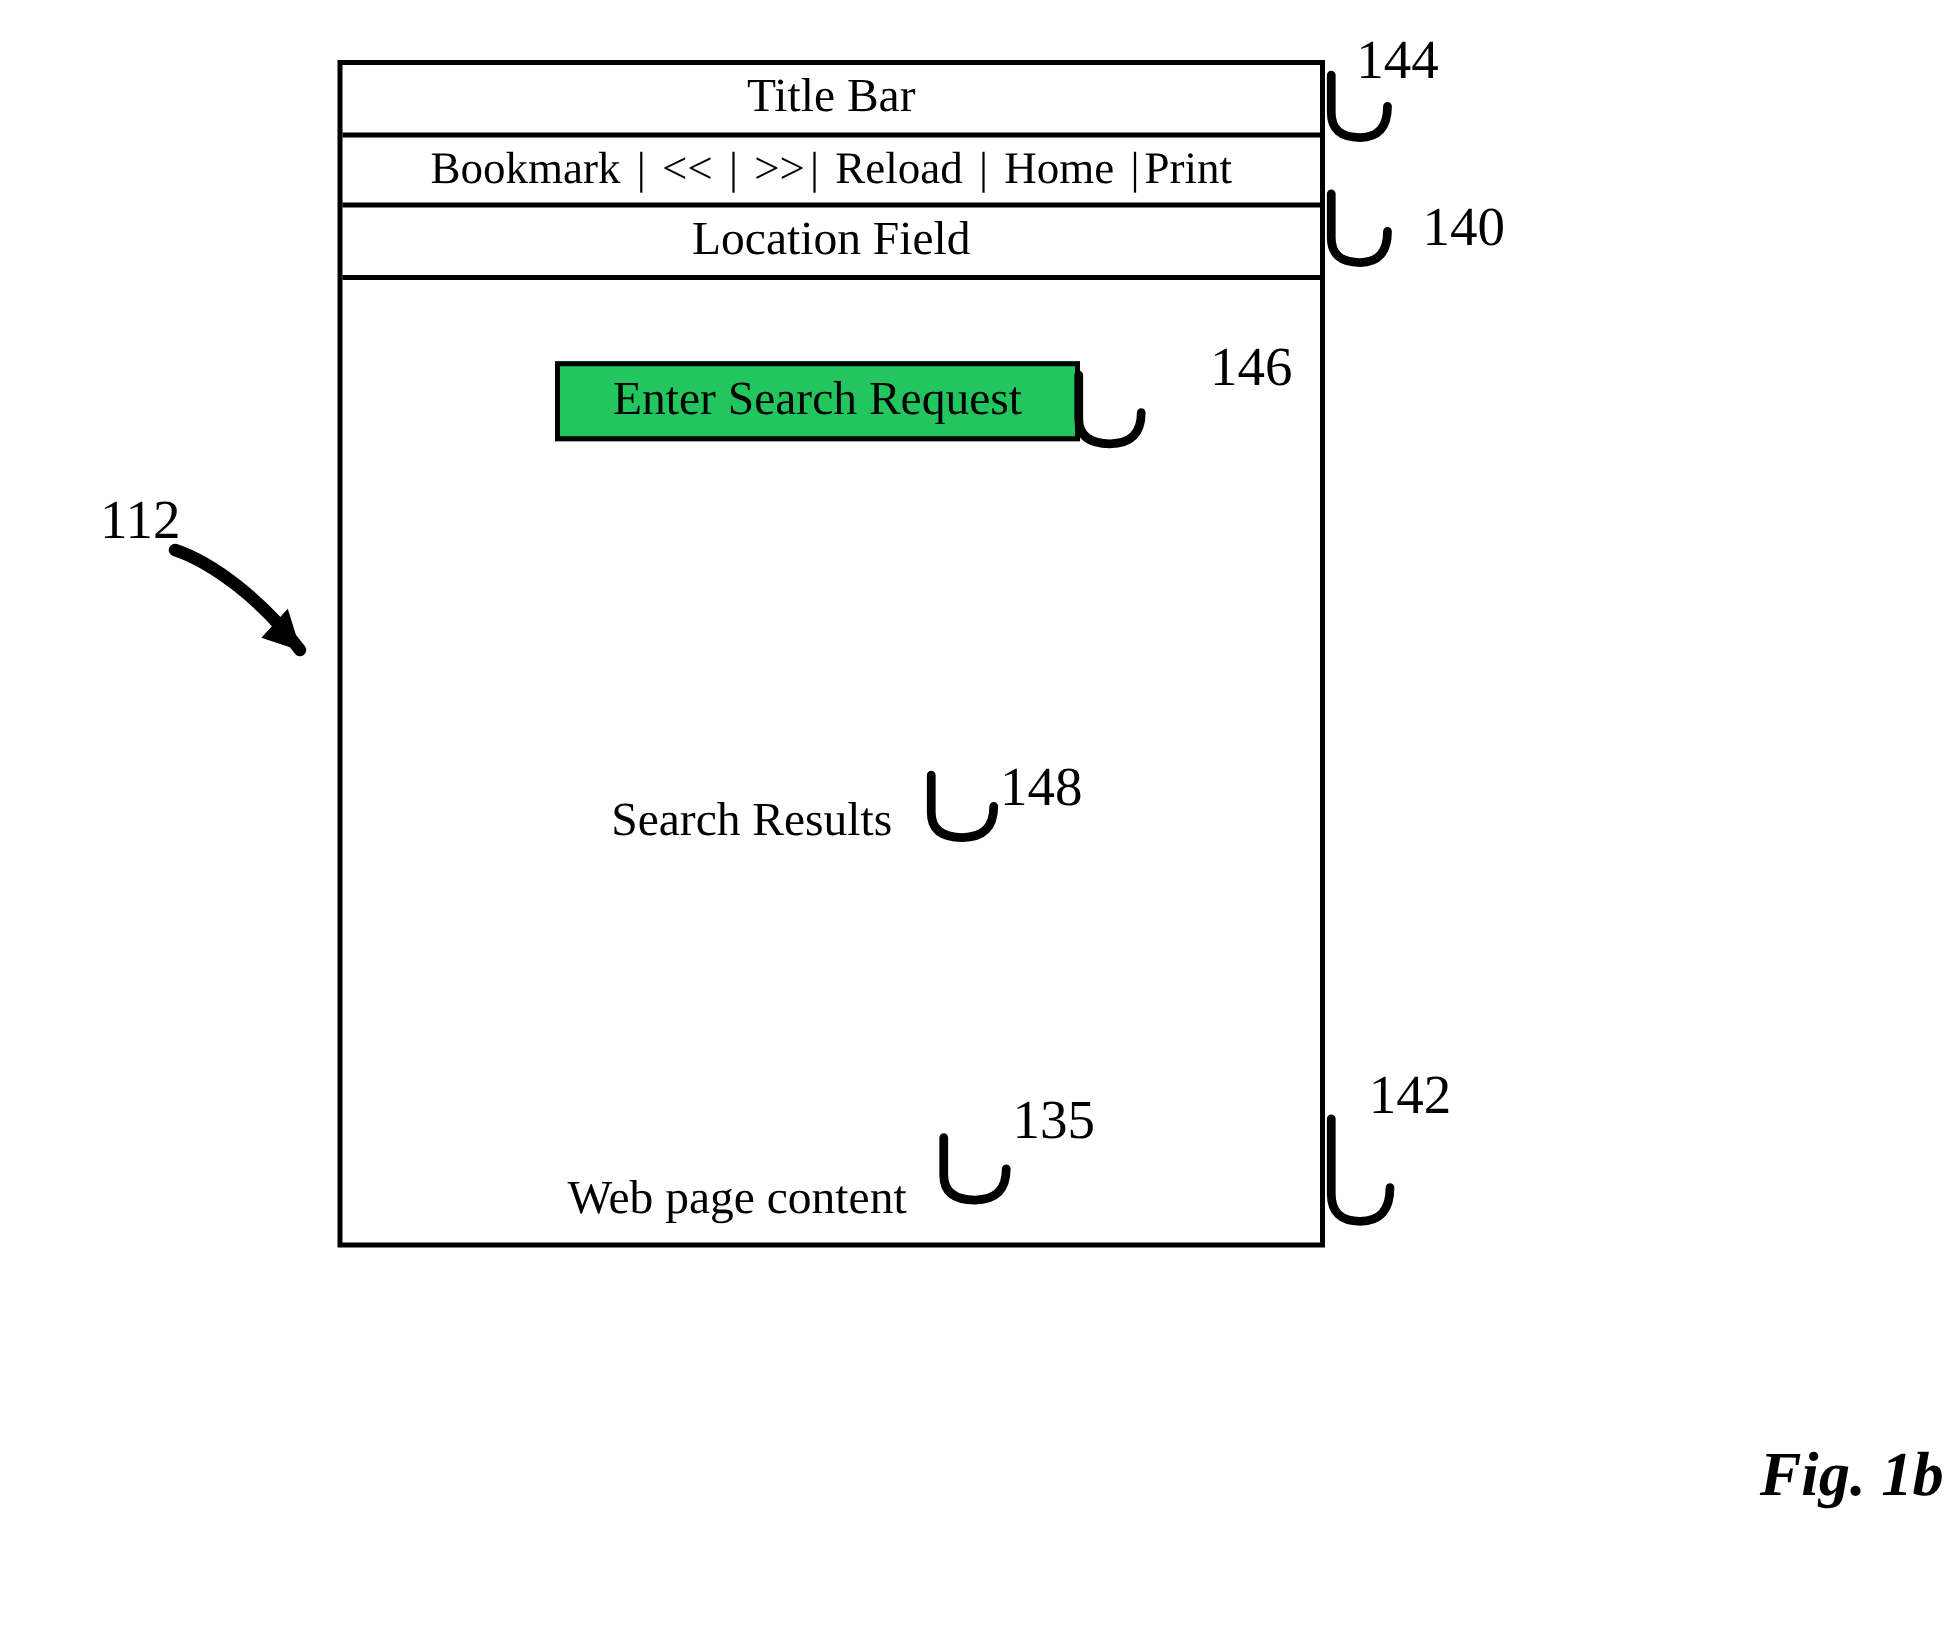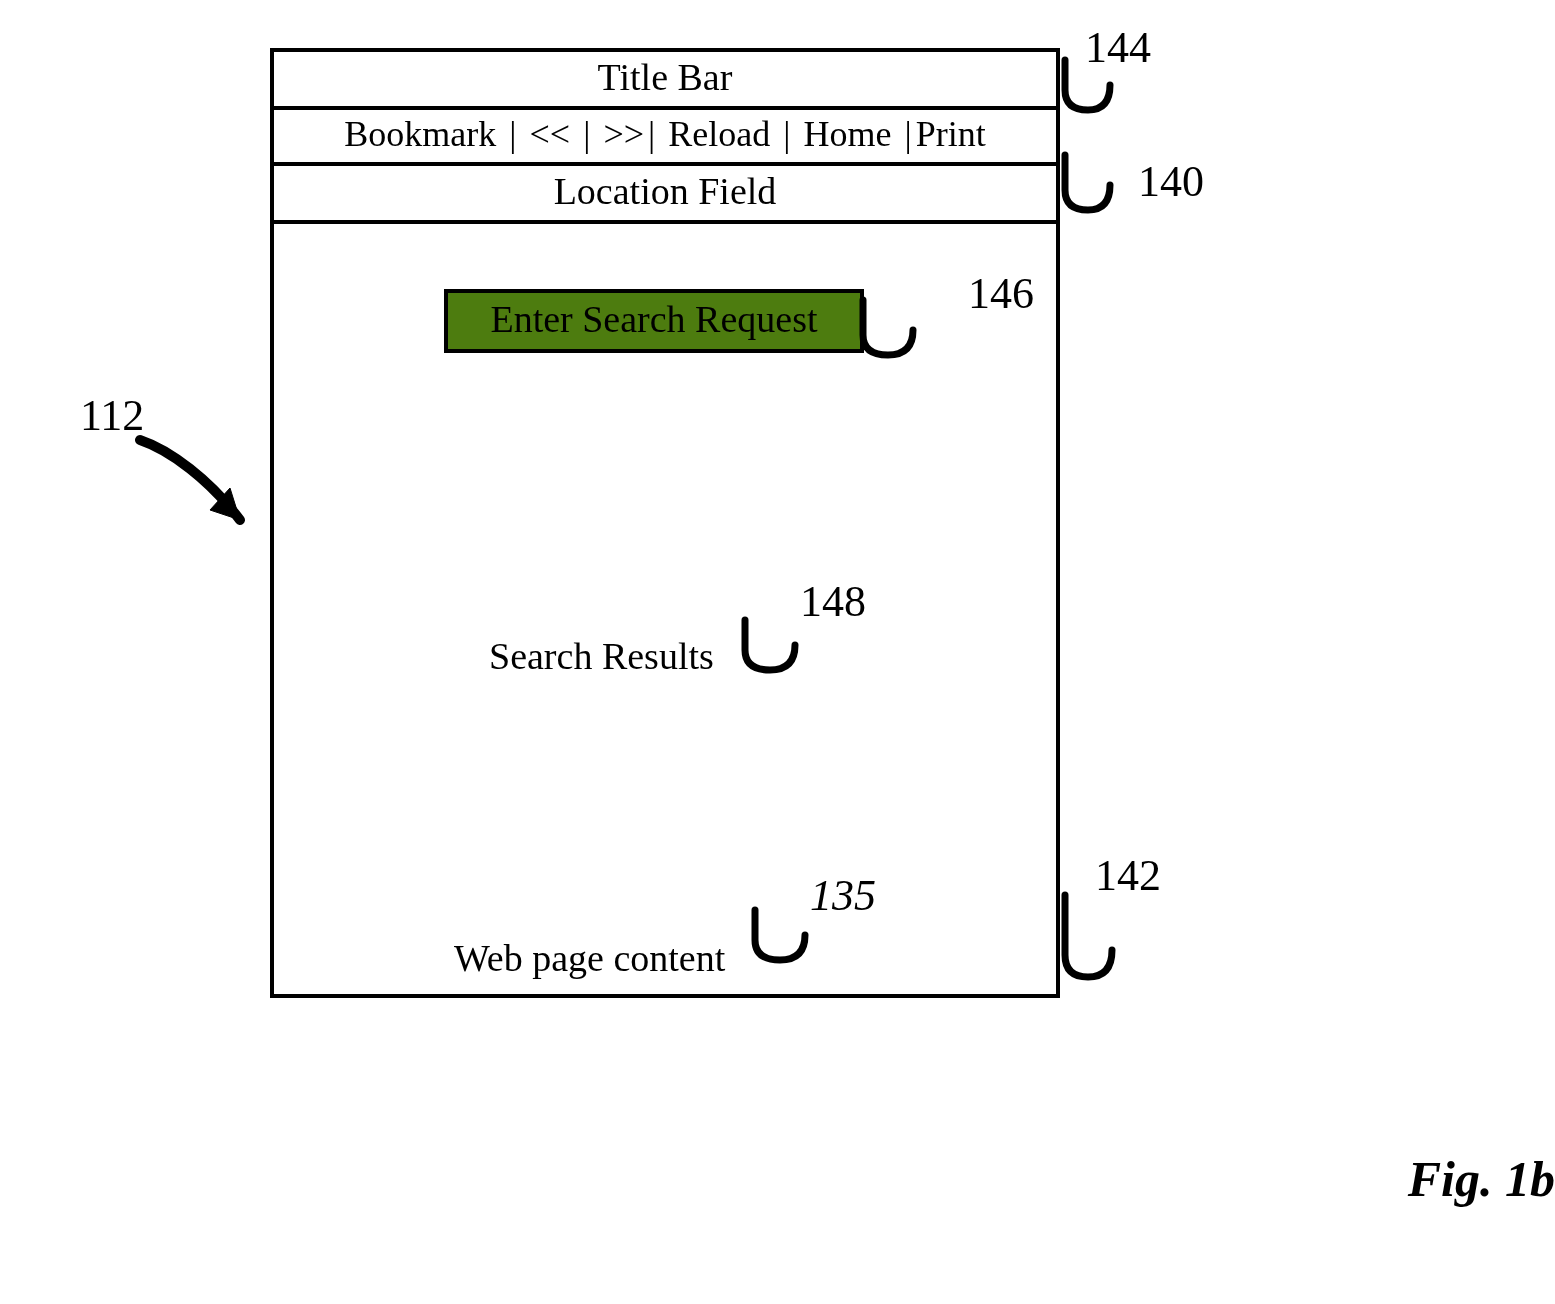--- a/index.html
+++ b/index.html
@@ -47,21 +47,21 @@
   .search-box {
     position: absolute;
     left: 170px;
     top: 65px;
     width: 420px;
     border: 4px solid #000;
     text-align: center;
     font-size: 38px;
     padding: 4px 6px 8px 6px;
     box-sizing: border-box;
-    background: #4d7c0f;
+    background: #22c55e;
   }
   .results-label {
     position: absolute;
     left: 215px;
     top: 410px;
     font-size: 38px;
   }
   .content-label {
     position: absolute;
     left: 180px;
@@ -145,22 +145,22 @@
       <div class="content-label">Web page content</div>
     </div>
 
   </div>
 
   <div class="ref" style="left:80px; top:390px;">112</div>
   <div class="ref" style="left:1085px; top:22px;">144</div>
   <div class="ref" style="left:1138px; top:120px;margin-top:36px;">140</div>
   <div class="ref" style="left:1095px; top:850px;">142</div>
   <div class="ref" style="left:920px; top:268px;margin-left:48px;">146</div>
-  <div class="ref" style="left:800px; top:576px;">148</div>
-  <div class="ref" style="left:810px; top:870px;font-style:italic;">135</div>
+  <div class="ref" style="left:800px; top:604px;">148</div>
+  <div class="ref" style="left:810px; top:870px;">135</div>
 
   <svg class="ptr" style="left:130px; top:430px;" width="160" height="130">
     <path d="M10 10 C 40 20, 80 50, 110 90"></path>
     <polygon points="110,90 80,80 100,58"></polygon>
   </svg>
 
   <svg class="hook" style="left:1060px; top:60px;" width="70" height="60">
     <path d="M5 0 L5 30 Q5 50 28 50 Q50 50 50 25"></path>
   </svg>
   <svg class="hook" style="left:1060px; top:155px;" width="70" height="65">

